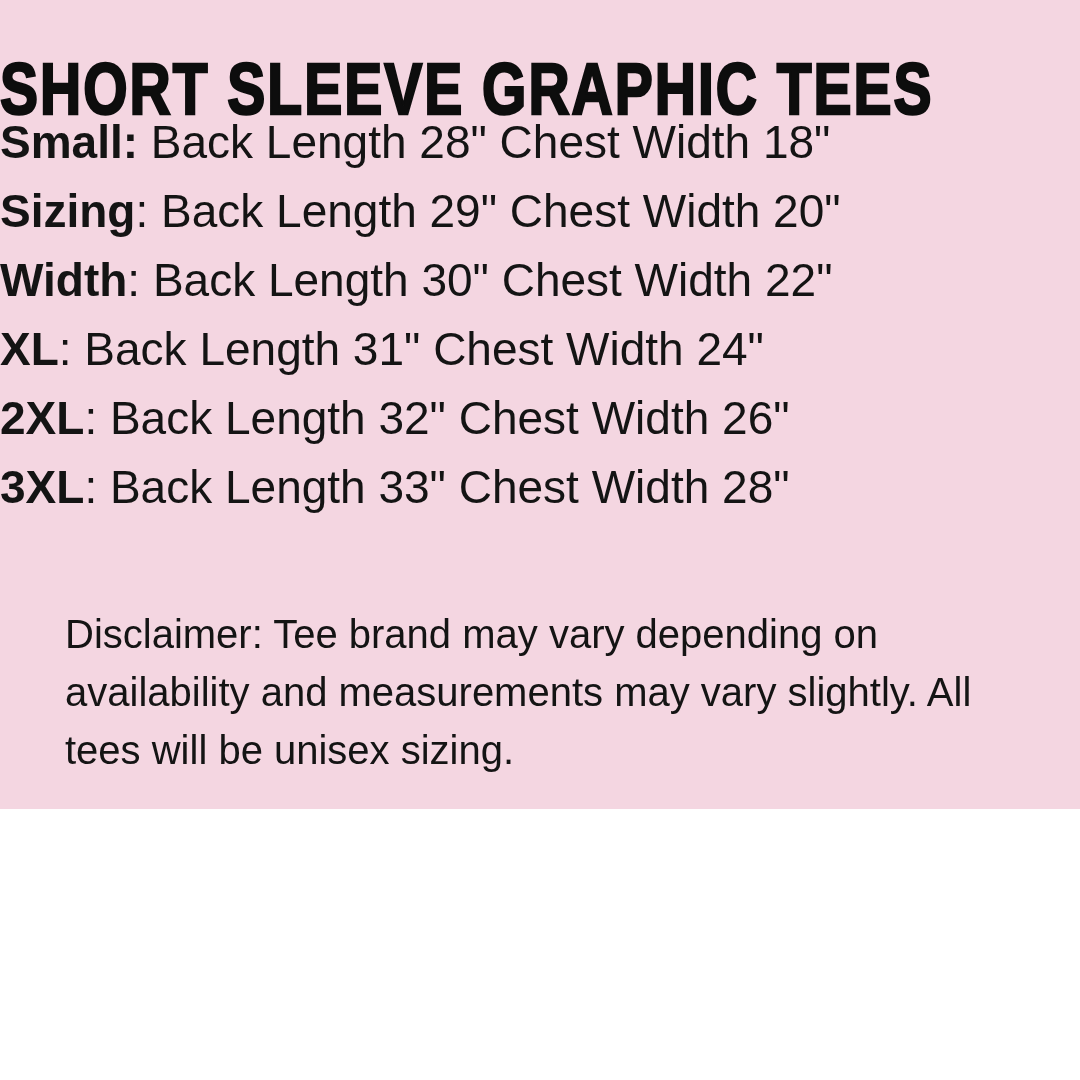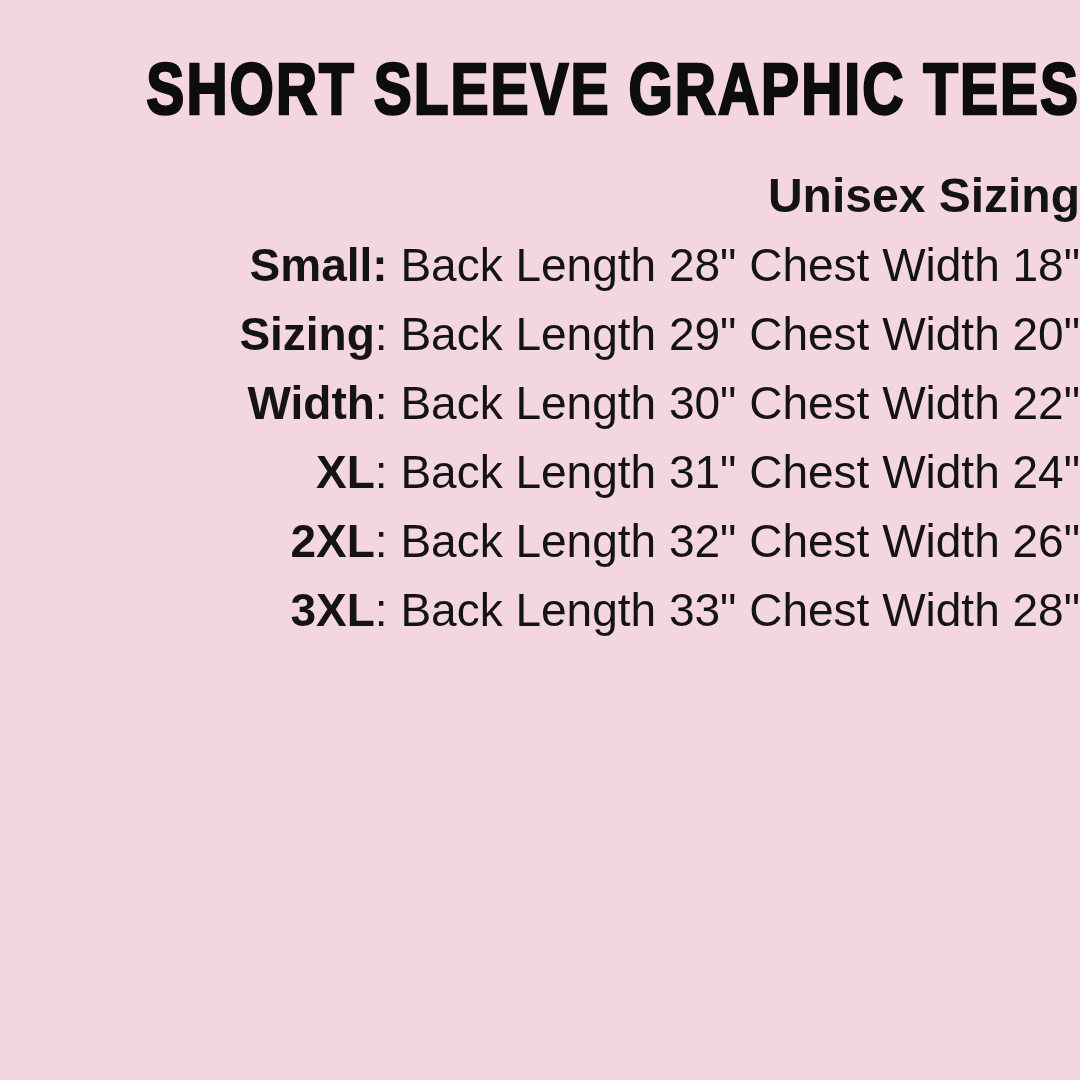--- a/index.html
+++ b/index.html
@@ -2,26 +2,26 @@
 <html><head>
 <meta charset="utf-8">
 <style>
   html, body {
     margin: 0;
     padding: 0;
   }
   .canvas {
     position: relative;
     width: 1080px;
-    height: 1080px;
+    height: 809px;
     overflow: hidden;
     background: #f4d6e1;
     color: #121212;
     font-family: "Liberation Sans", sans-serif;
-    text-align: right;
+    text-align: left;
   }
   .title {
     padding-top: 36px;
     font-size: 57px;
     font-weight: bold;
     letter-spacing: 2px;
     line-height: 66px;
     transform: scaleY(1.28);
     transform-origin: top center;
     -webkit-text-stroke: 2px #0d0d0d;
@@ -55,21 +55,20 @@
     color: #141414;
   }
 </style>
 </head>
 <body>
 
 <div class="canvas" style="background: rgb(244, 214, 225); color: rgb(20, 20, 20);">
 
   <div class="title">SHORT SLEEVE GRAPHIC TEES</div>
 
-  <div class="sizing-heading">Unisex Sizing</div>
 
   <div class="sizing-rows">
 
     <div class="sizing-row">
       <span class="size-label">Small:</span><span> </span><span>Back Length 28" Chest Width 18"</span>
     </div>
 
     <div class="sizing-row">
       <span class="size-label">Sizing</span><span>: </span><span>Back Length 29" Chest Width 20"</span>
     </div>
@@ -85,14 +84,15 @@
     <div class="sizing-row">
       <span class="size-label">2XL</span><span>: </span><span>Back Length 32" Chest Width 26"</span>
     </div>
 
     <div class="sizing-row">
       <span class="size-label">3XL</span><span>: </span><span>Back Length 33" Chest Width 28"</span>
     </div>
 
   </div>
 
+  <div class="disclaimer">Disclaimer: Tee brand may vary depending on availability and measurements may vary slightly. All tees will be unisex sizing.</div>
 
 </div>
 
 </body></html>

